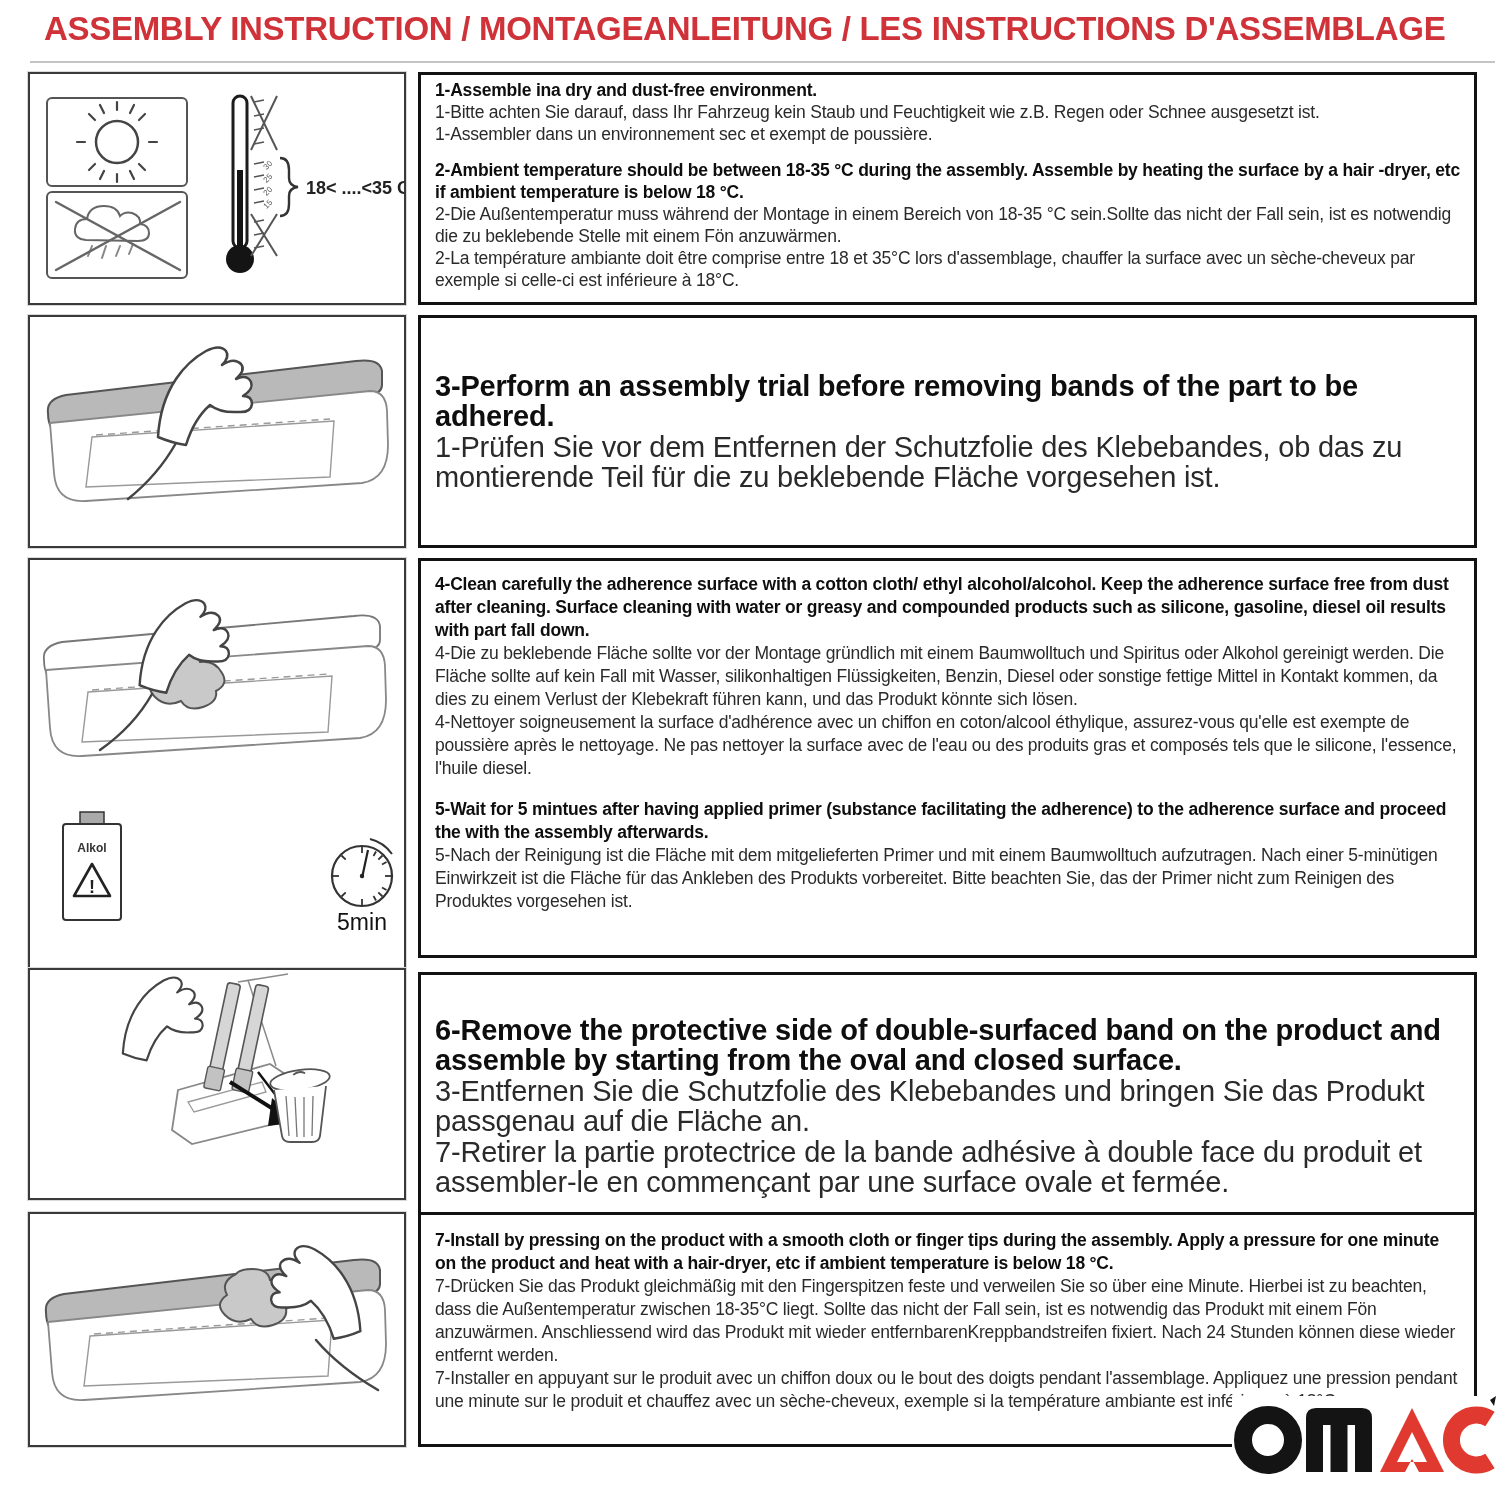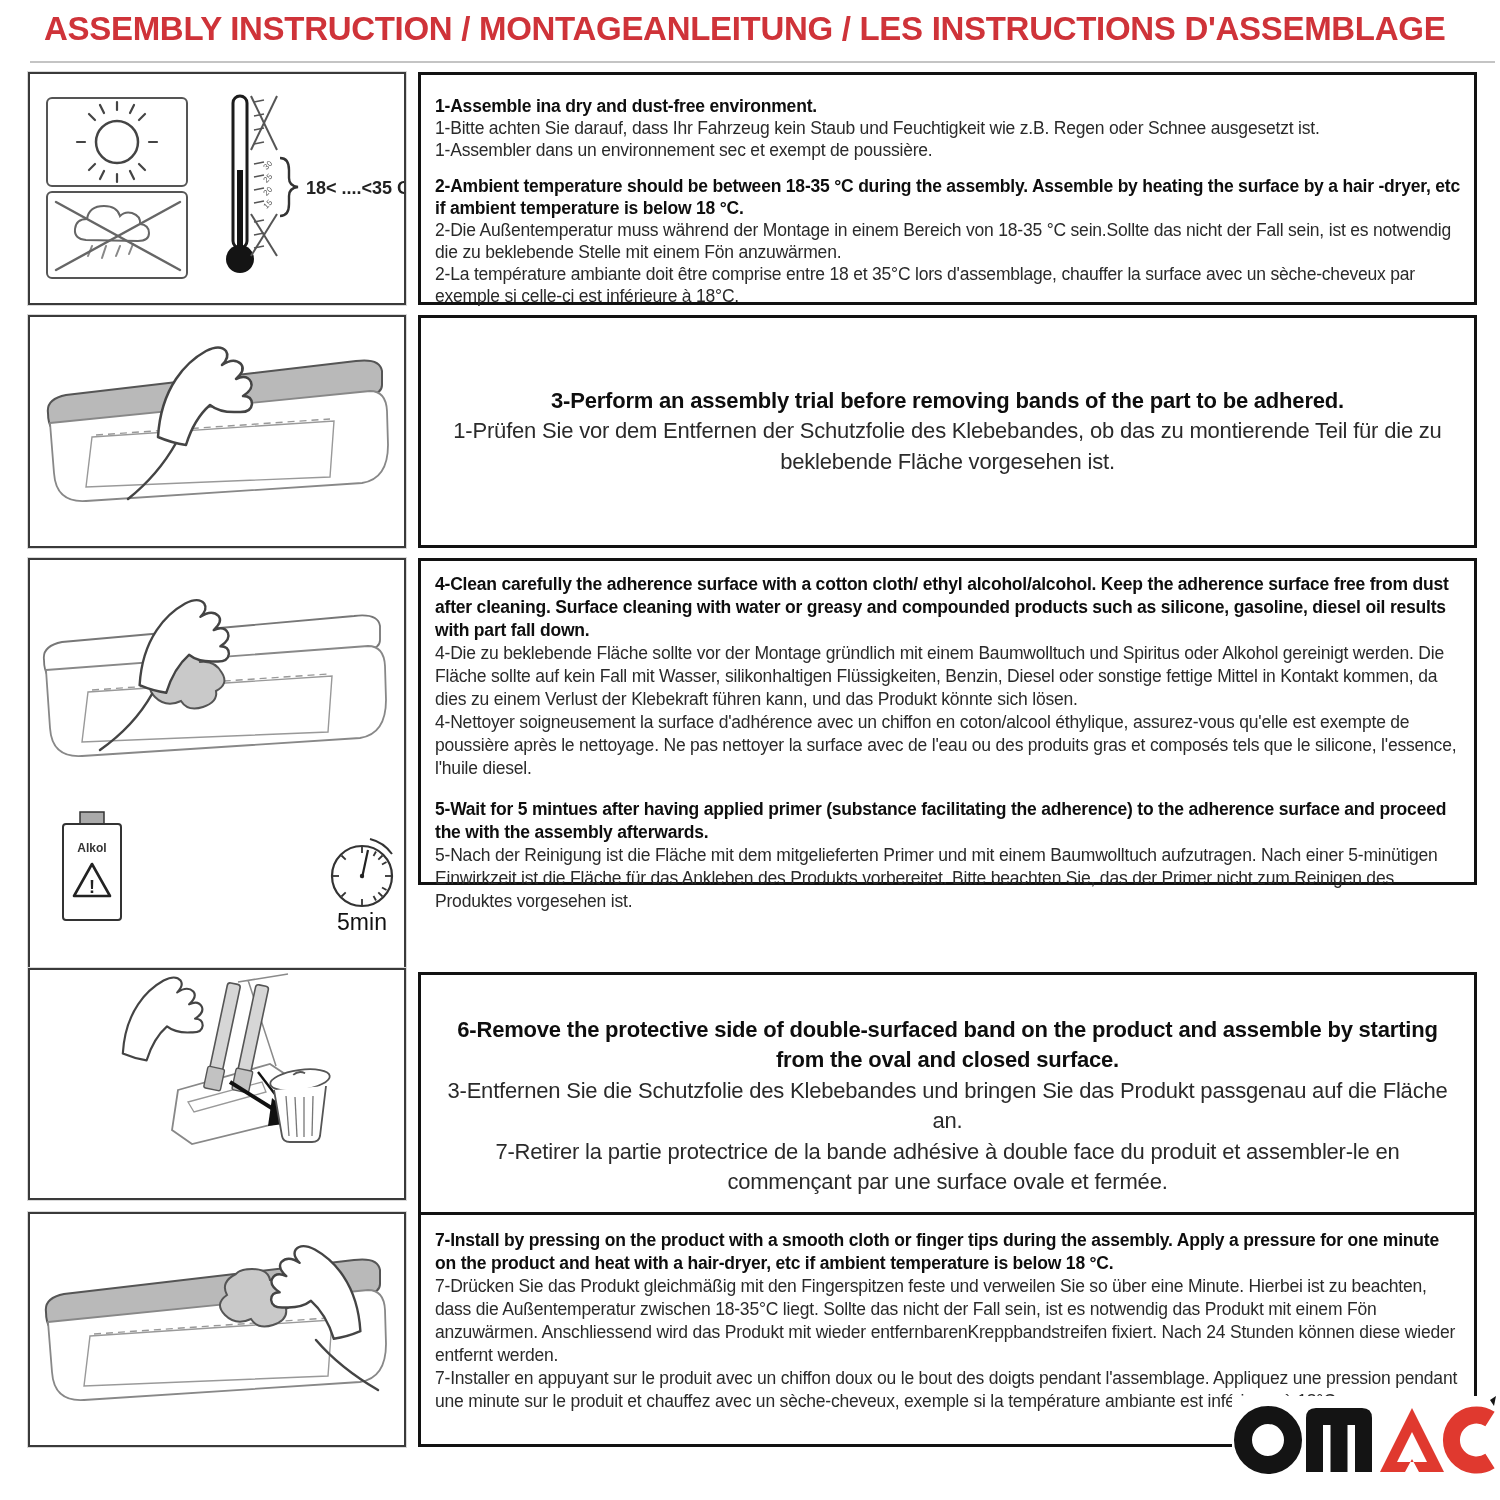--- a/index.html
+++ b/index.html
@@ -12,27 +12,27 @@
     font-size:33px;font-weight:bold;letter-spacing:-0.3px;color:#cf3339;white-space:nowrap;
   }
   .title-rule{position:absolute;left:30px;top:61px;width:1465px;height:2px;background:#c4c4c4;}
 
   .fig-box{
     position:absolute;left:28px;width:378px;background:#fff;
     border:2px solid #3a3a3a;box-sizing:border-box;box-shadow:0 0 0 1px #d9d9d9;
   }
   .txt-box{
     position:absolute;left:418px;width:1059px;background:#fff;
-    border:3px solid #121212;box-sizing:border-box;padding:20px 14px;
+    border:3px solid #121212;box-sizing:border-box;padding:4px 14px;
   }
   .txt-box p{margin:0;letter-spacing:-0.2px;color:#2a2a2a;}
   .txt-box p.b{font-weight:bold;color:#0e0e0e;}
   .r-small p{font-size:17.5px;line-height:22px;}
   .r-small.lh23 p{line-height:23px;}
-  .r-big p{font-size:22px;line-height:30.5px;text-align:center;}
+  .r-big p{font-size:29px;line-height:30.5px;}
   .center{display:flex;flex-direction:column;justify-content:center;}
   .sp14{height:14px;}
   .sp18{height:18px;}
 
   .logo{
     position:absolute;left:1232px;top:1396px;width:268px;height:86px;
     background:#ffffff;display:flex;align-items:center;
   }
   svg .ln{stroke:#444;stroke-width:2.5;fill:none;stroke-linecap:round;stroke-linejoin:round;}
   svg .thin{stroke:#8a8a8a;stroke-width:1.5;fill:none;}
@@ -194,21 +194,21 @@
         <line x1="24.5" y1="14" x2="20" y2="11.5"></line>
           <line x1="14" y1="24.5" x2="11.5" y2="20"></line>
       </g>
       <line x1="0" y1="2" x2="6" y2="-26" stroke="#222" stroke-width="2.2"></line>
       <circle cx="0" cy="0" r="2.2" fill="#222"></circle>
       <path d="M8,-37 A 38,38 0 0 1 30,-22" fill="none" stroke="#333" stroke-width="2"></path>
       <text x="0" y="54" font-size="23" fill="#111" text-anchor="middle">5min</text>
     </g>
   </svg>
 </div>
-<div class="txt-box r-small lh23" style="top:558px;height:327px;padding-top:12px;">
+<div class="txt-box r-small lh23" style="top:558px;height:400px;padding-top:12px;">
   <p class="b">4-Clean carefully the adherence surface with a cotton cloth/ ethyl alcohol/alcohol. Keep the adherence surface free from dust after cleaning. Surface cleaning with water or greasy and compounded products such as silicone, gasoline, diesel oil results with part fall down.</p>
   <p>4-Die zu beklebende Fläche sollte vor der Montage gründlich mit einem Baumwolltuch und Spiritus oder Alkohol gereinigt werden. Die Fläche sollte auf kein Fall mit Wasser, silikonhaltigen Flüssigkeiten, Benzin, Diesel oder sonstige fettige Mittel in Kontakt kommen, da dies zu einem Verlust der Klebekraft führen kann, und das Produkt könnte sich lösen.</p>
   <p>4-Nettoyer soigneusement la surface d'adhérence avec un chiffon en coton/alcool éthylique, assurez-vous qu'elle est exempte de poussière après le nettoyage. Ne pas nettoyer la surface avec de l'eau ou des produits gras et composés tels que le silicone, l'essence, l'huile diesel.</p>
   <div class="sp18"></div>
   <p class="b">5-Wait for 5 mintues after having applied primer (substance facilitating the adherence) to the adherence surface and proceed the with the assembly afterwards.</p>
   <p>5-Nach der Reinigung ist die Fläche mit dem mitgelieferten Primer und mit einem Baumwolltuch aufzutragen. Nach einer 5-minütigen Einwirkzeit ist die Fläche für das Ankleben des Produkts vorbereitet. Bitte beachten Sie, das der Primer nicht zum Reinigen des Produktes vorgesehen ist.</p>
 </div>
 
 <div class="fig-box" style="top:968px;height:232px;">
   <svg width="374" height="228" viewBox="0 0 374 228">

